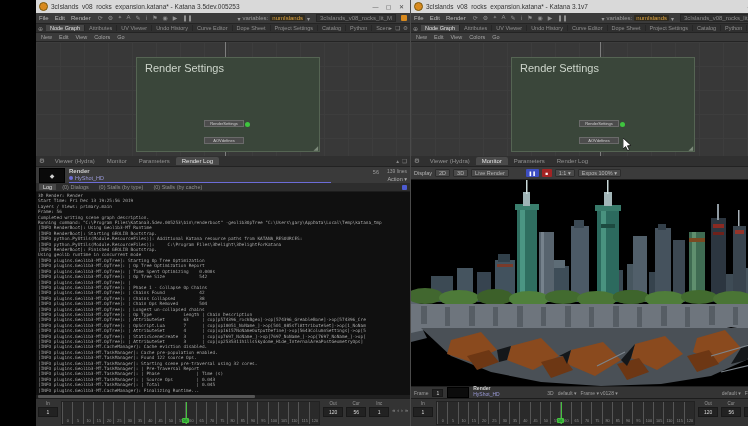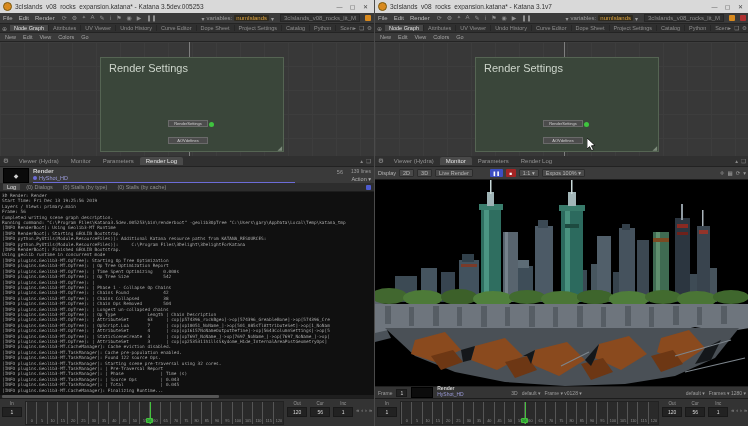--- a/index.html
+++ b/index.html
@@ -1,18 +1,18 @@
 <!DOCTYPE html>
 <html><head>
 <meta charset="utf-8">
 <style>
   html,body{margin:0;padding:0;background:#000;}
   .stage{position:relative;width:748px;height:426px;overflow:hidden;background:#000;
          font-family:"Liberation Sans",sans-serif;-webkit-font-smoothing:antialiased;}
-  .win{position:absolute;top:0;width:374px;height:426px;background:#2b2b2b;overflow:hidden;}
+  .win{position:absolute;top:0;width:374px;height:426px;background:#2b2b2b;overflow:hidden;margin-left:36px;}
   #winR{border-left:1px solid #4a4a4a;}
 
   
   .titlebar{position:absolute;left:0;top:0;width:100%;height:13px;background:#d9d9d9;
             display:flex;align-items:center;padding:0 2px;box-sizing:border-box;}
   .appicon{width:7px;height:7px;border-radius:50%;background:#d98a1e;border:1px solid #7a5a10;margin:0 3px 0 1px;flex:none;}
   .tb-title{font-size:6.5px;color:#333;white-space:nowrap;overflow:hidden;flex:1;}
   .tb-ctrl{width:13px;text-align:center;font-size:6px;color:#444;cursor:default;flex:none;}
   
   .menubar{position:absolute;left:0;top:13px;width:100%;height:11px;background:#3a3a3a;

